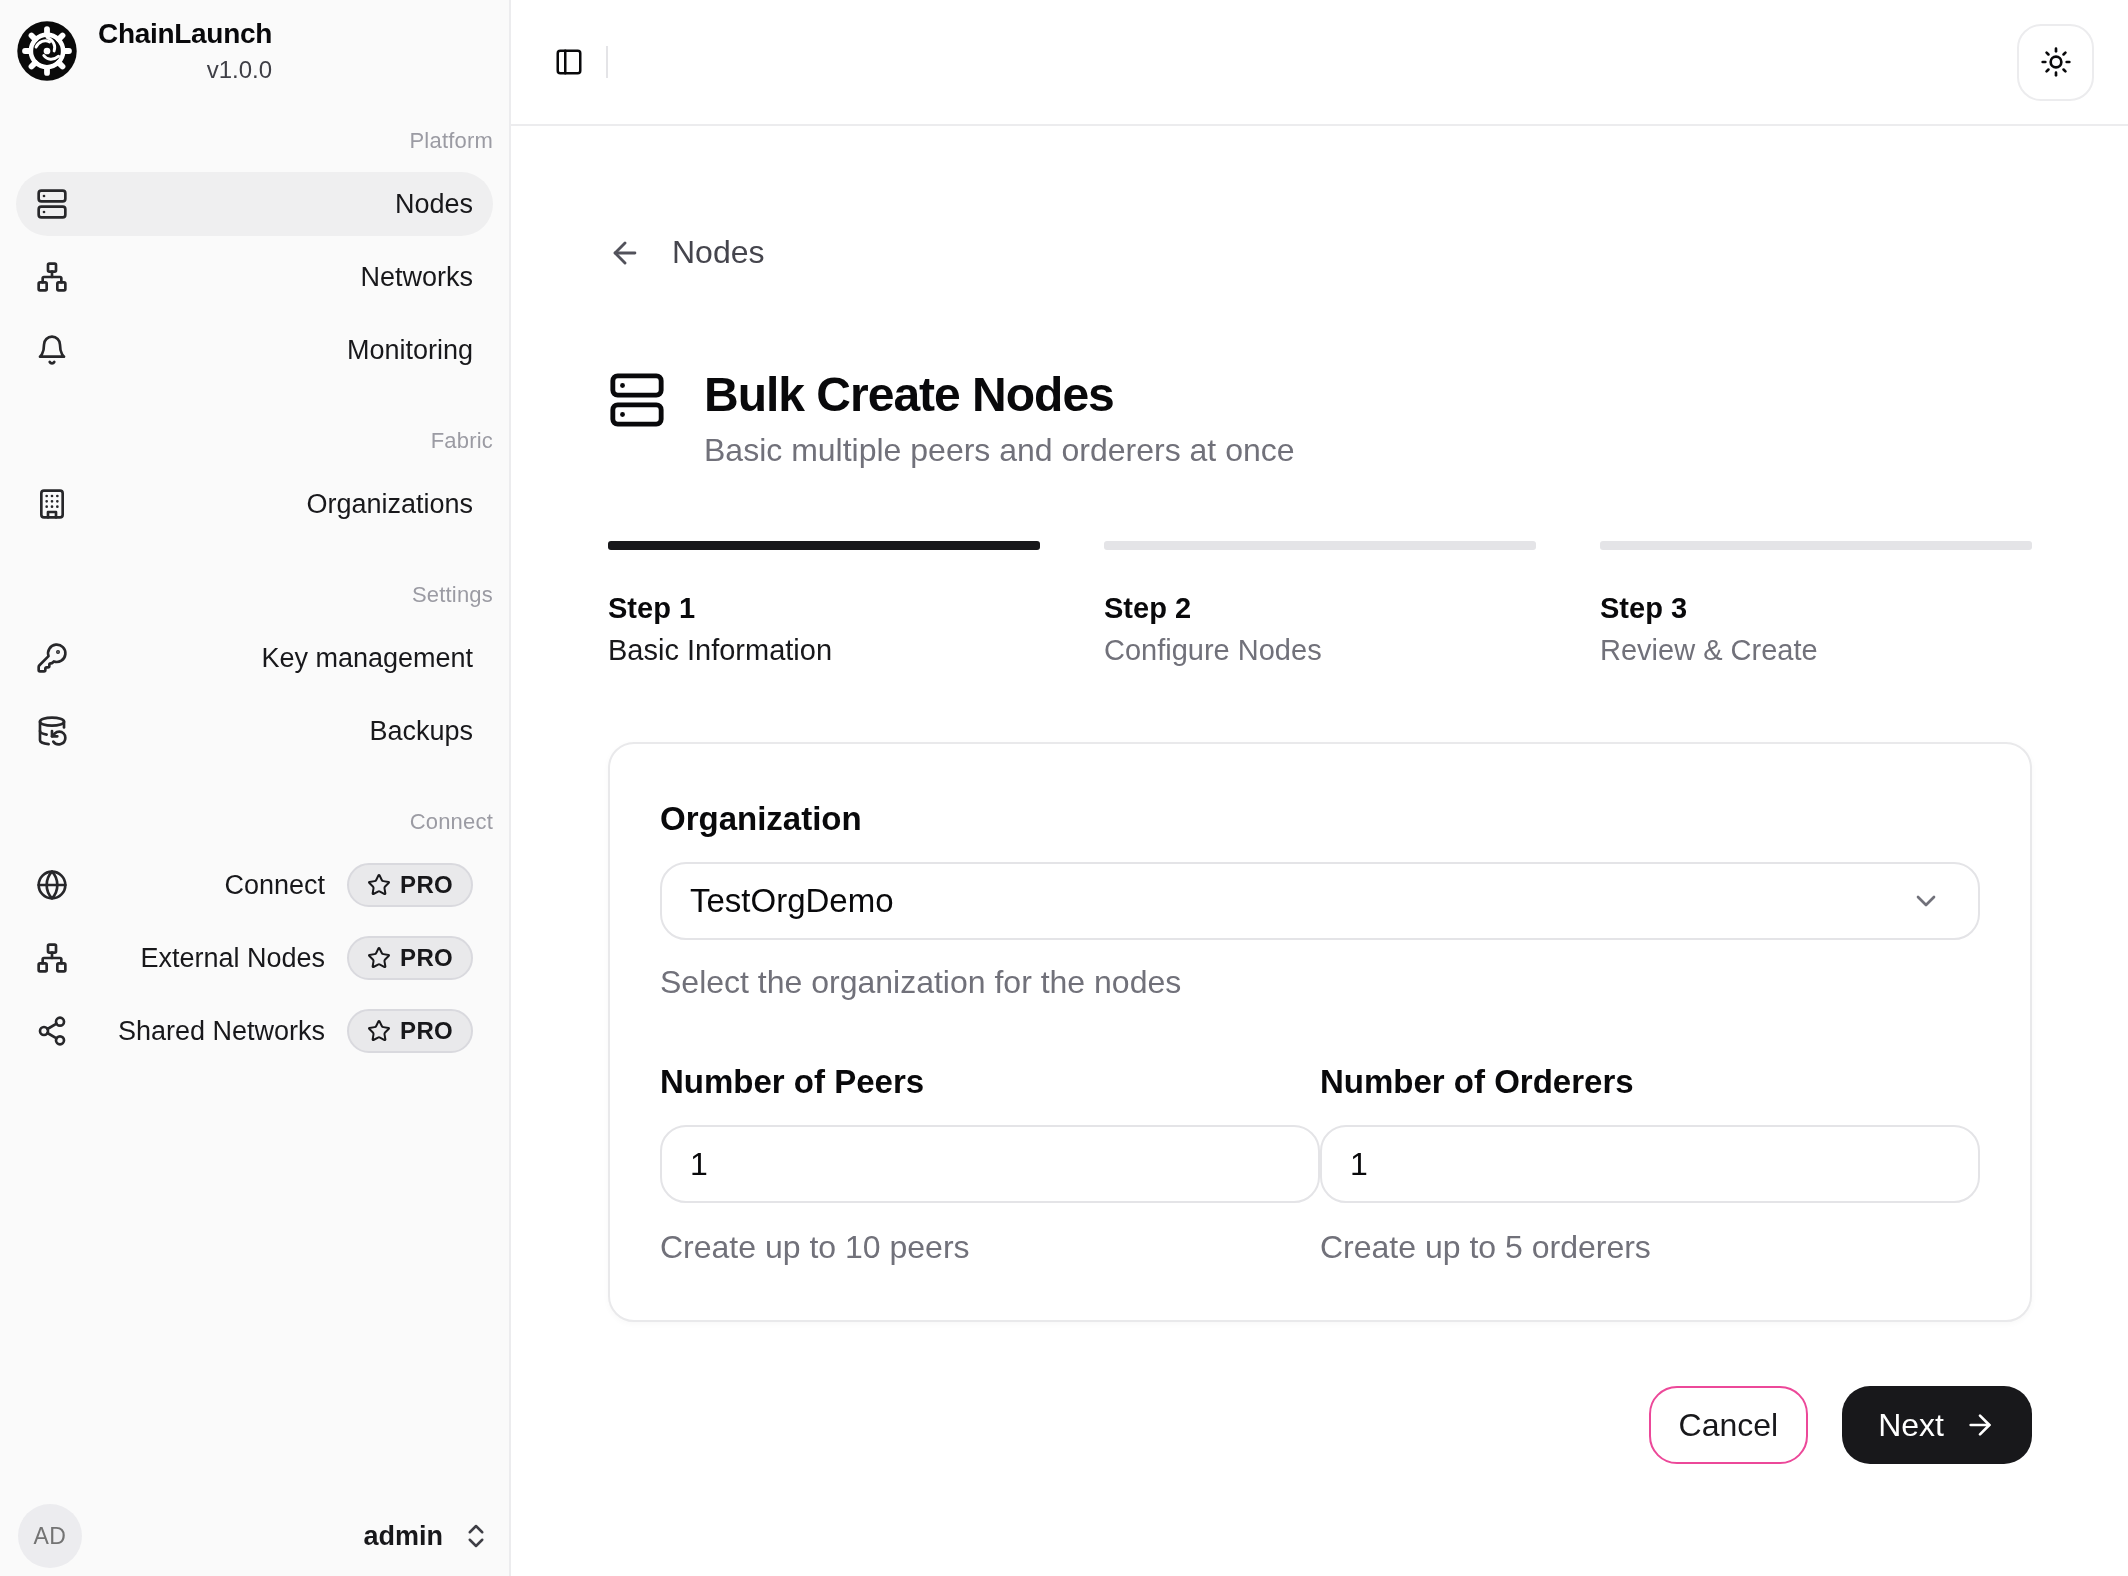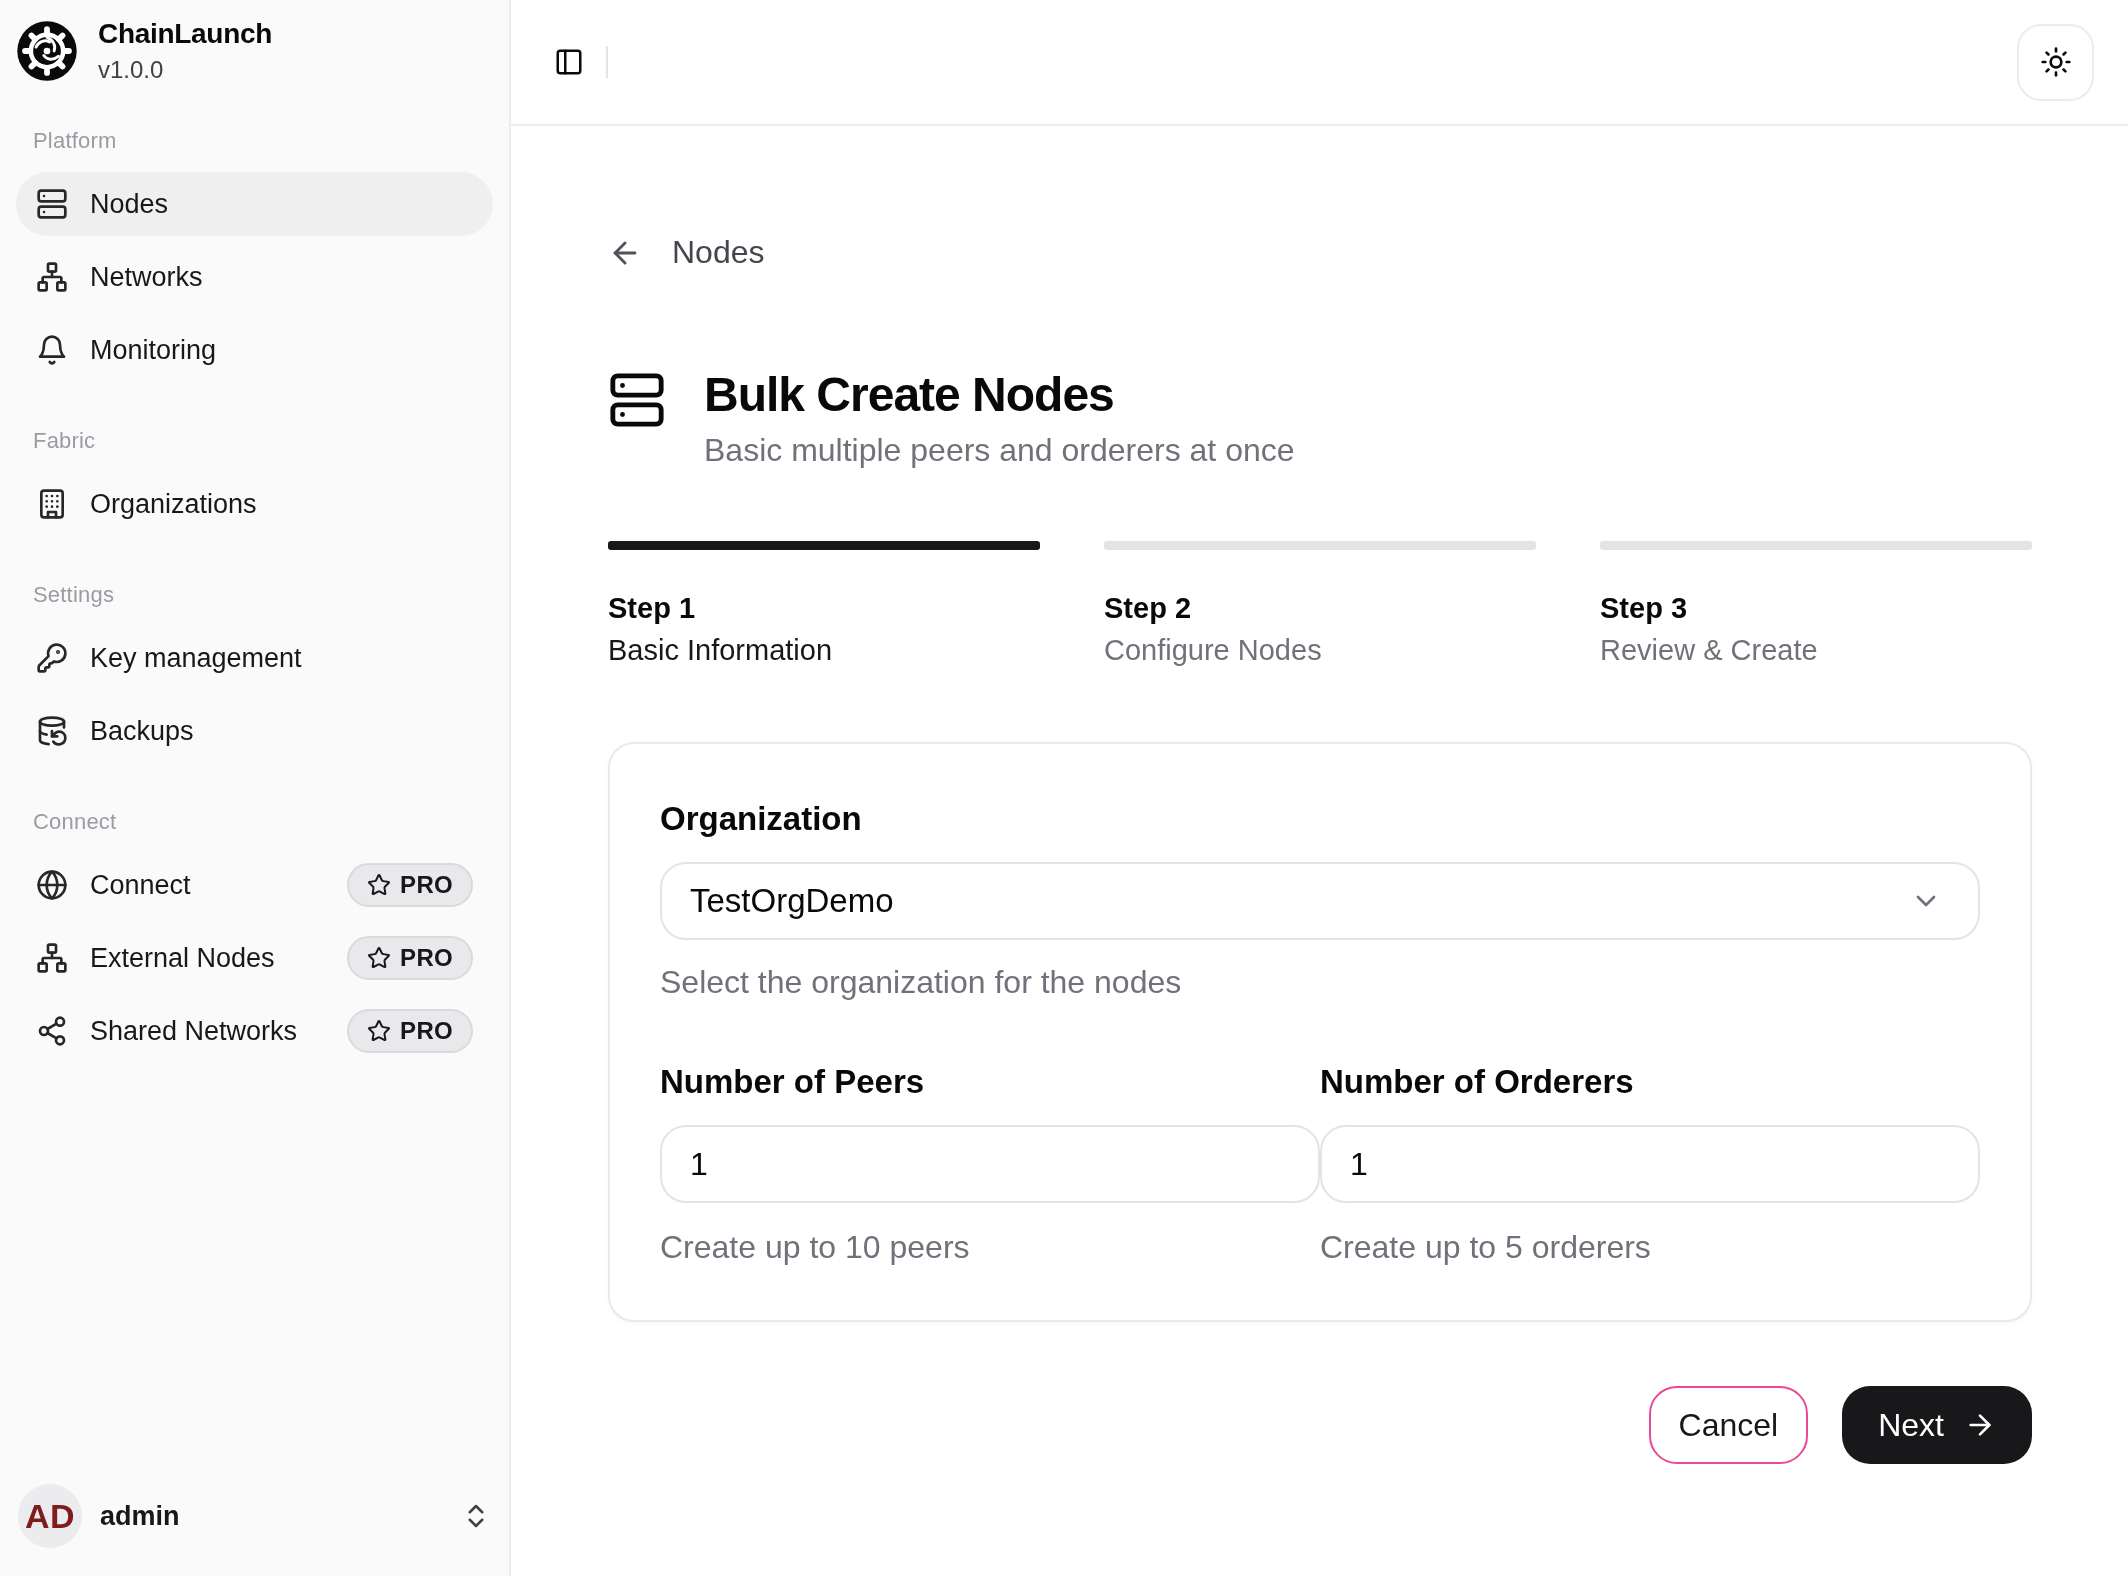--- a/index.html
+++ b/index.html
@@ -13,21 +13,22 @@
   }
   svg { display:block; }
   .ic { stroke:currentColor; fill:none; stroke-width:2; stroke-linecap:round; stroke-linejoin:round; }
 
   
   .sidebar {
     width:511px; min-width:511px; height:100%;
     background:#fafafa;
     border-right:2px solid #ececee;
     display:flex; flex-direction:column;
-    padding:16px 16px 28px 16px;
+    padding:16px 16px 8px 16px;
+    text-align:right;
   }
   .logo-row { display:flex; align-items:center; gap:20px; padding:2px 0 2px 0; }
   .logo-badge { width:62px; height:62px; }
   .logo-text .app-name { font-size:28px; font-weight:700; color:#09090b; letter-spacing:-0.3px; }
   .logo-text .app-version { font-size:24px; color:#3f3f46; margin-top:6px; }
 
   .nav-group { margin-top:46px; }
   .nav-group.first { margin-top:42px; }
   .group-label { font-size:22px; font-weight:500; color:#9b9ba3; padding-left:17px; margin-bottom:18px; letter-spacing:0.2px; }
   .nav-list { display:flex; flex-direction:column; gap:9px; }
@@ -45,23 +46,23 @@
     background:#e9e9eb; border:2px solid #d9d9de;
     display:flex; align-items:center; gap:9px;
     font-size:24px; font-weight:600; color:#18181b; letter-spacing:0.3px;
     flex:none;
   }
   .pro-badge svg { width:24px; height:24px; }
 
   .sidebar-footer { margin-top:auto; display:flex; align-items:center; gap:18px; padding:0 2px; }
   .avatar {
     width:64px; height:64px; border-radius:50%;
-    background:#ececef; color:#7f1d1d;
+    background:#ececef; color:#737373;
     display:flex; align-items:center; justify-content:center;
-    font-size:34px; font-weight:700; letter-spacing:0.5px; flex:none;
+    font-size:23px; font-weight:400; letter-spacing:0.5px; flex:none;
   }
   .user-name { font-size:27px; font-weight:700; color:#18181b; flex:1; }
   .chevrons { width:30px; height:30px; color:#3f3f46; flex:none; }
 
   
   .main { flex:1; display:flex; flex-direction:column; height:100%; }
   .topbar {
     height:126px; min-height:126px;
     border-bottom:2px solid #ececee;
     display:flex; align-items:center;

